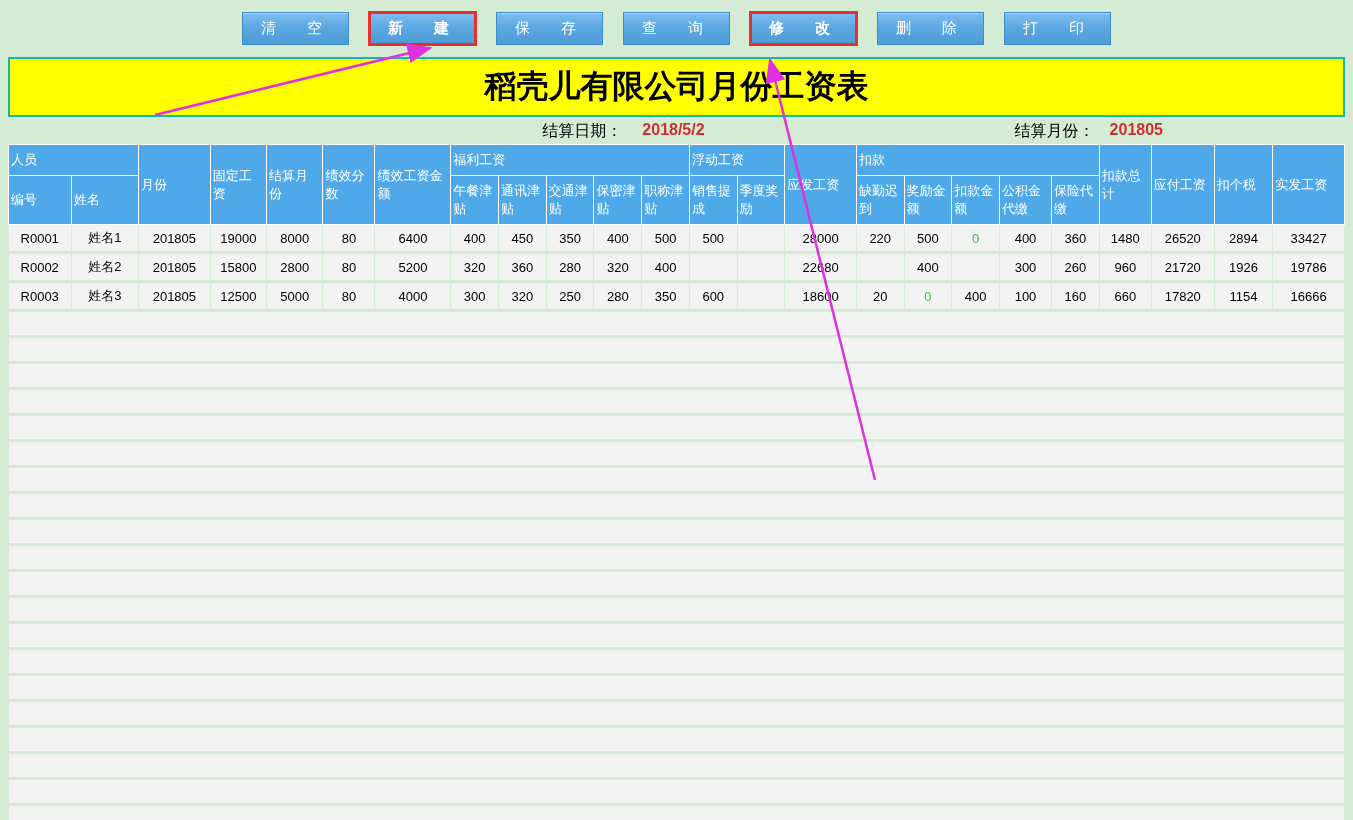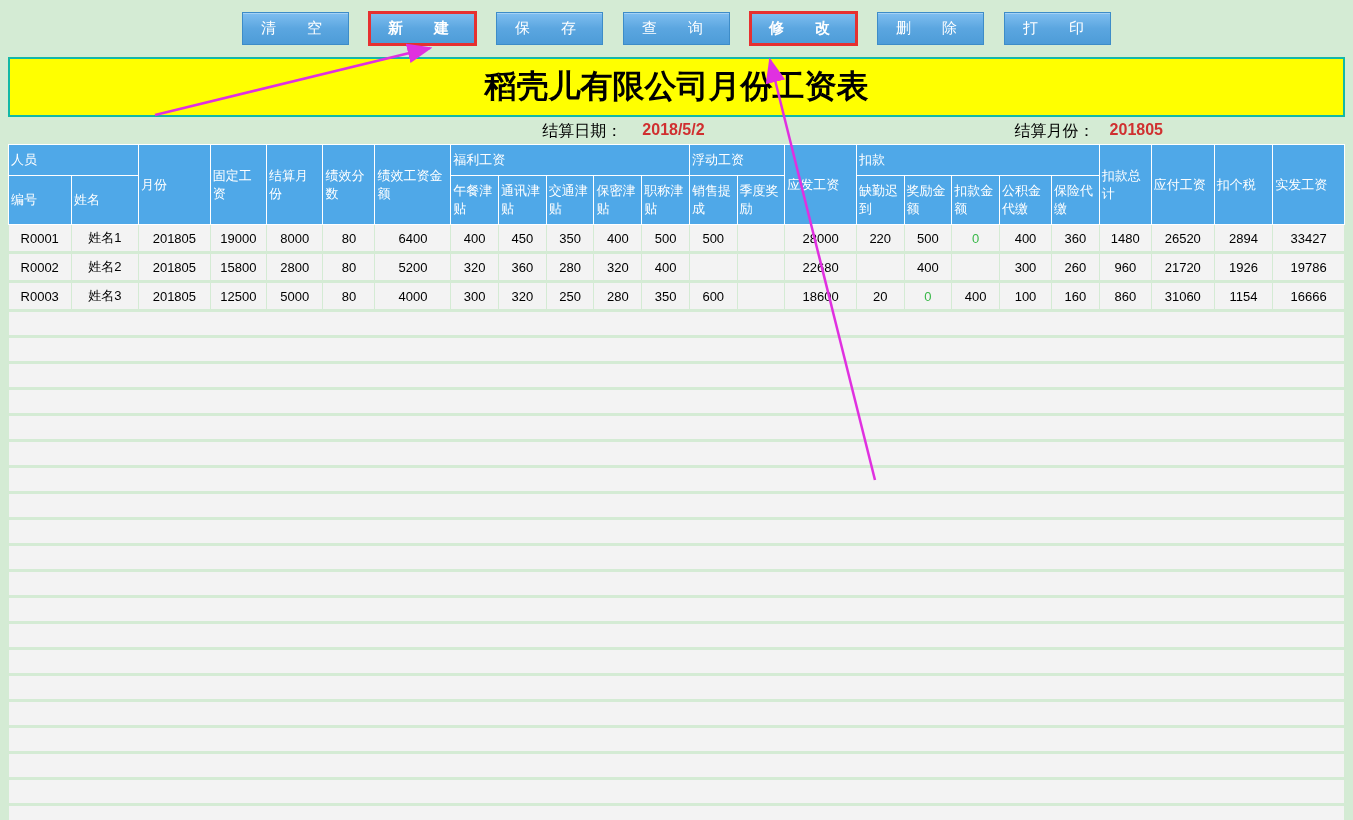--- a/index.html
+++ b/index.html
@@ -239,22 +239,22 @@
           <td>280</td>
           <td>350</td>
           <td>600</td>
           <td></td>
           <td>18600</td>
           <td>20</td>
           <td class="green-zero">0</td>
           <td>400</td>
           <td>100</td>
           <td>160</td>
-          <td>860</td>
-          <td>31060</td>
+          <td>660</td>
+          <td>17820</td>
           <td>1154</td>
           <td>16666</td>
         </tr>
         <tr class="empty">
           <td colspan="24">&nbsp;</td>
         </tr>
         <tr class="empty">
           <td colspan="24">&nbsp;</td>
         </tr>
         <tr class="empty">

